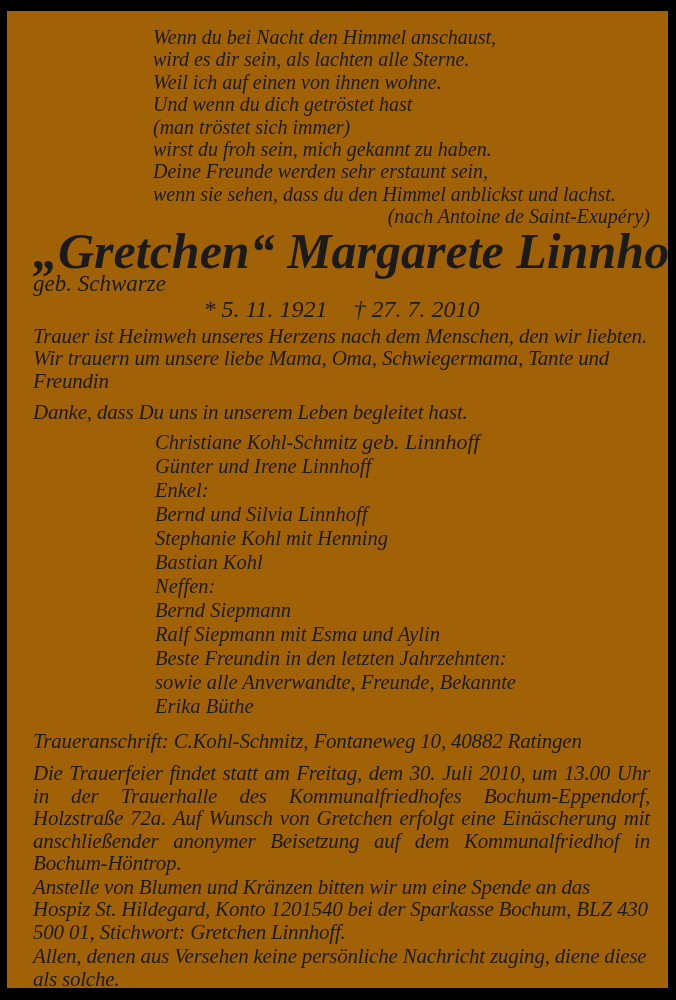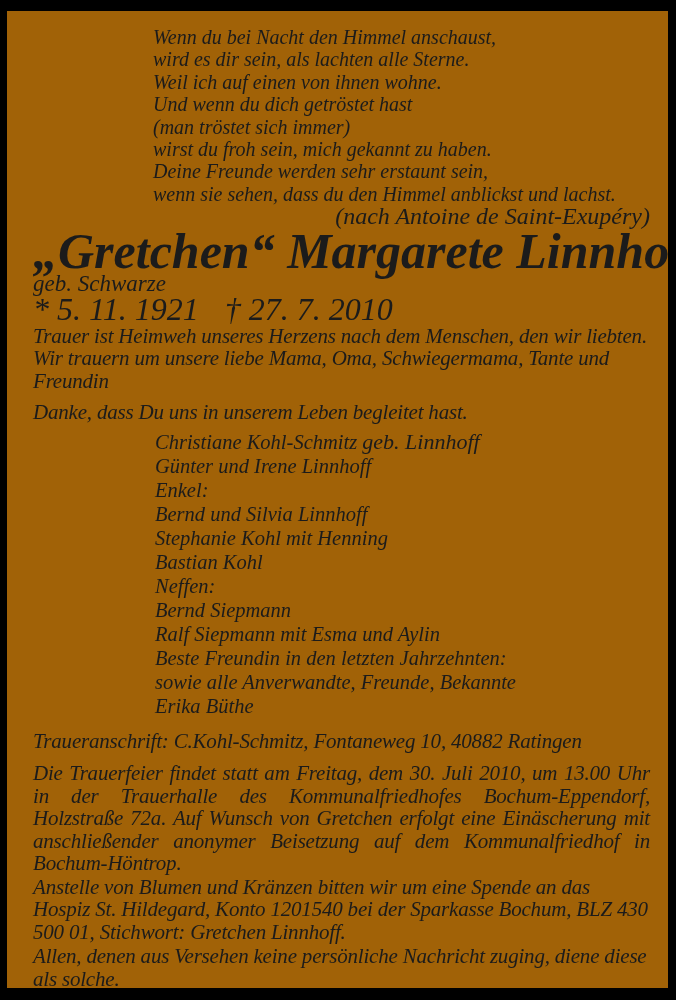--- a/index.html
+++ b/index.html
@@ -21,40 +21,40 @@
     overflow: hidden;
   }
   .poem {
     margin-left: 120px;
     font-size: 20px;
     line-height: 22.4px;
   }
   .poem-line { white-space: nowrap; }
   .poem-attrib {
     text-align: right;
-    font-size: 24px;
+    font-size: 20px;
     line-height: 22.4px;
   }
   .name {
     margin: 3px 0 0 0;
     text-align: left;
     font-size: 50px;
     line-height: 40px;
     font-weight: bold;
     font-style: italic;
     white-space: nowrap;
   }
   .maiden {
     text-align: left;
     font-size: 23px;
     line-height: 25px;
   }
   .dates {
-    text-align: left;
-    font-size: 32px;
+    text-align: center;
+    font-size: 24px;
     line-height: 26px;
   }
   .dates .death { margin-left: 26px; }
   .para {
     margin: 0;
     font-size: 21px;
     letter-spacing: -0.2px;
     line-height: 22.5px;
   }
   .para.mourning  { margin-top: 3px; }

